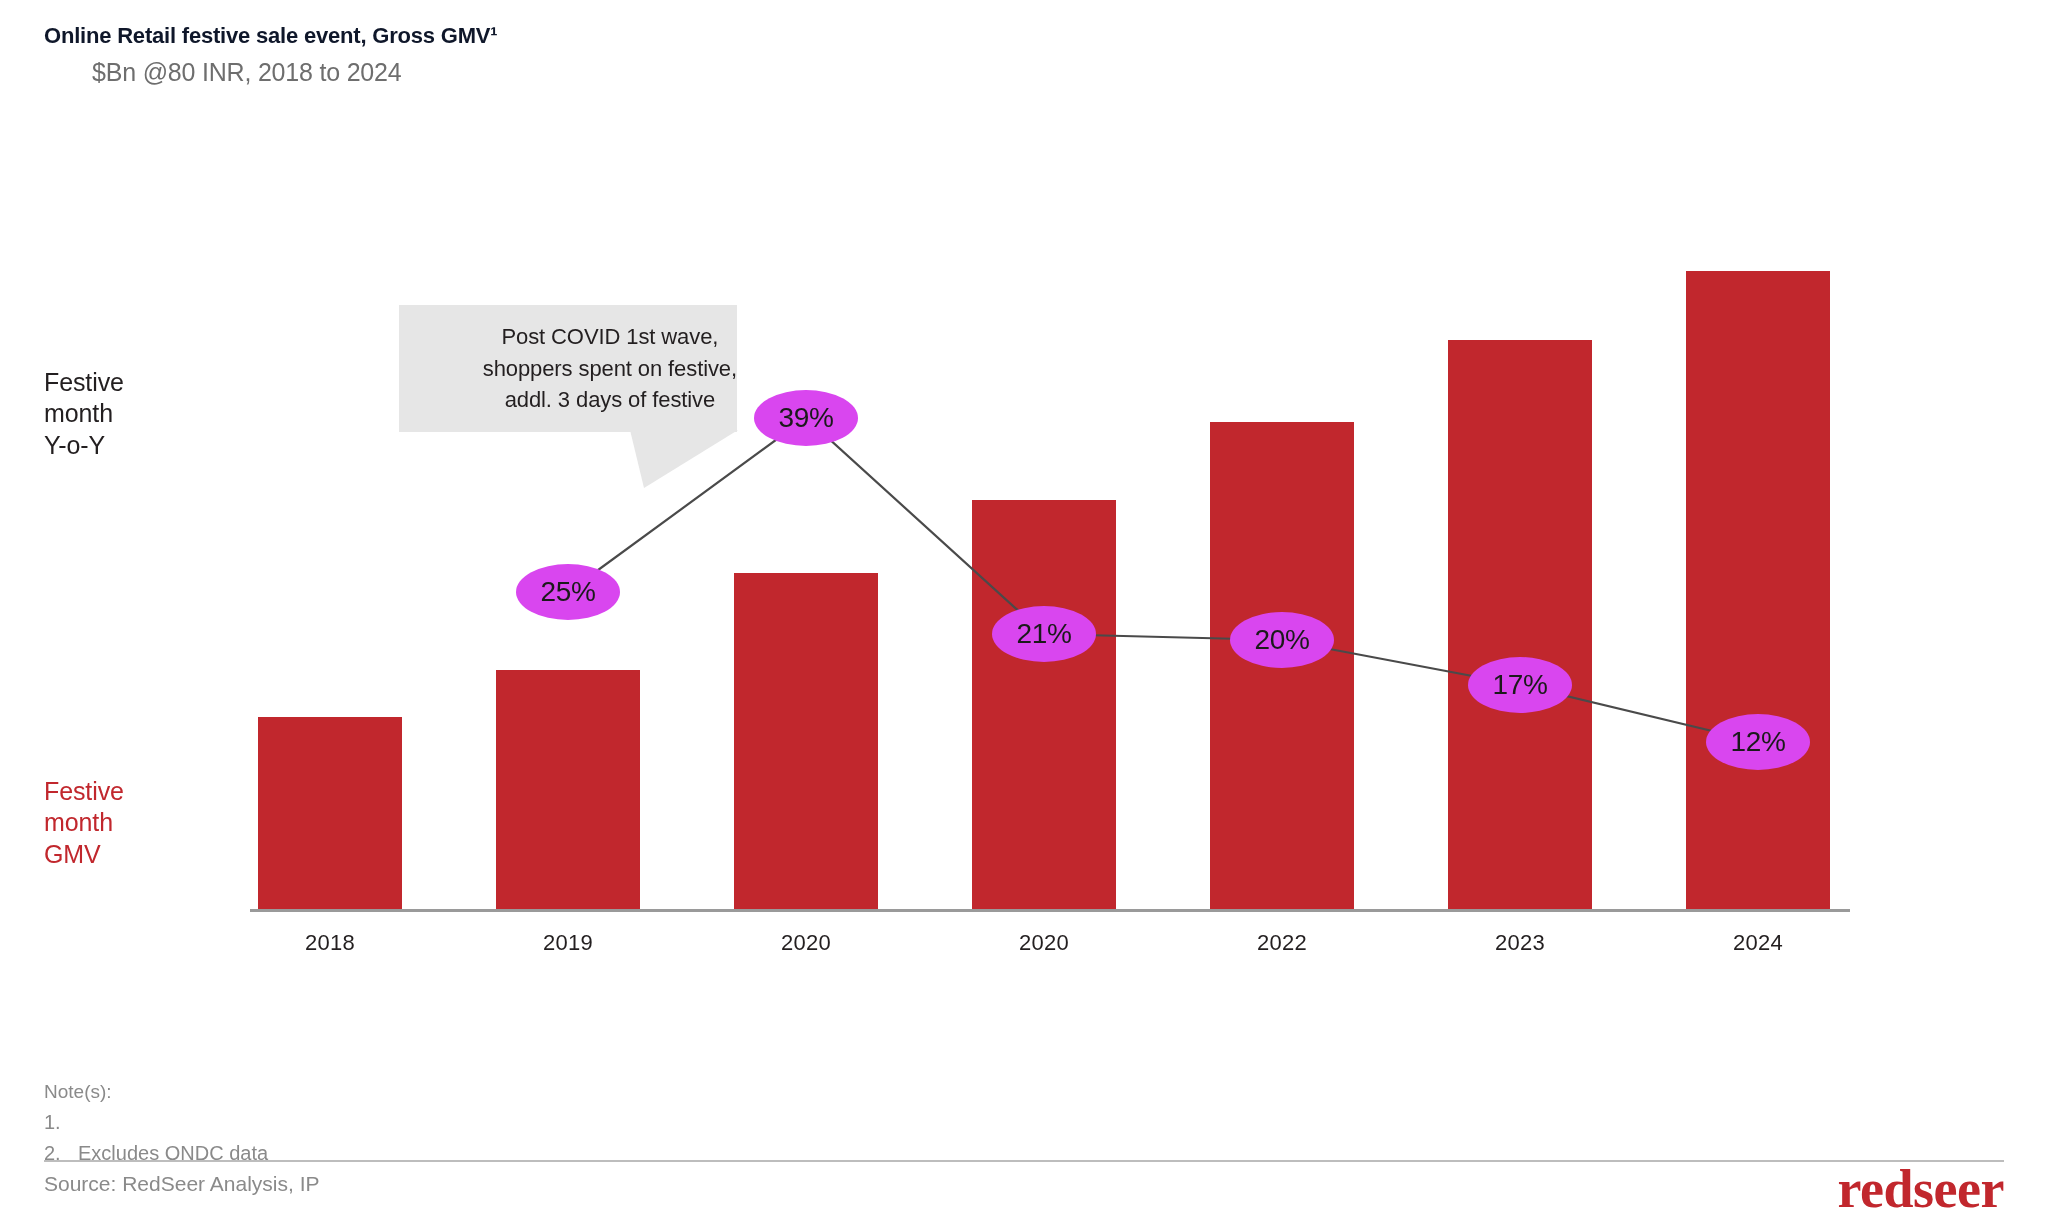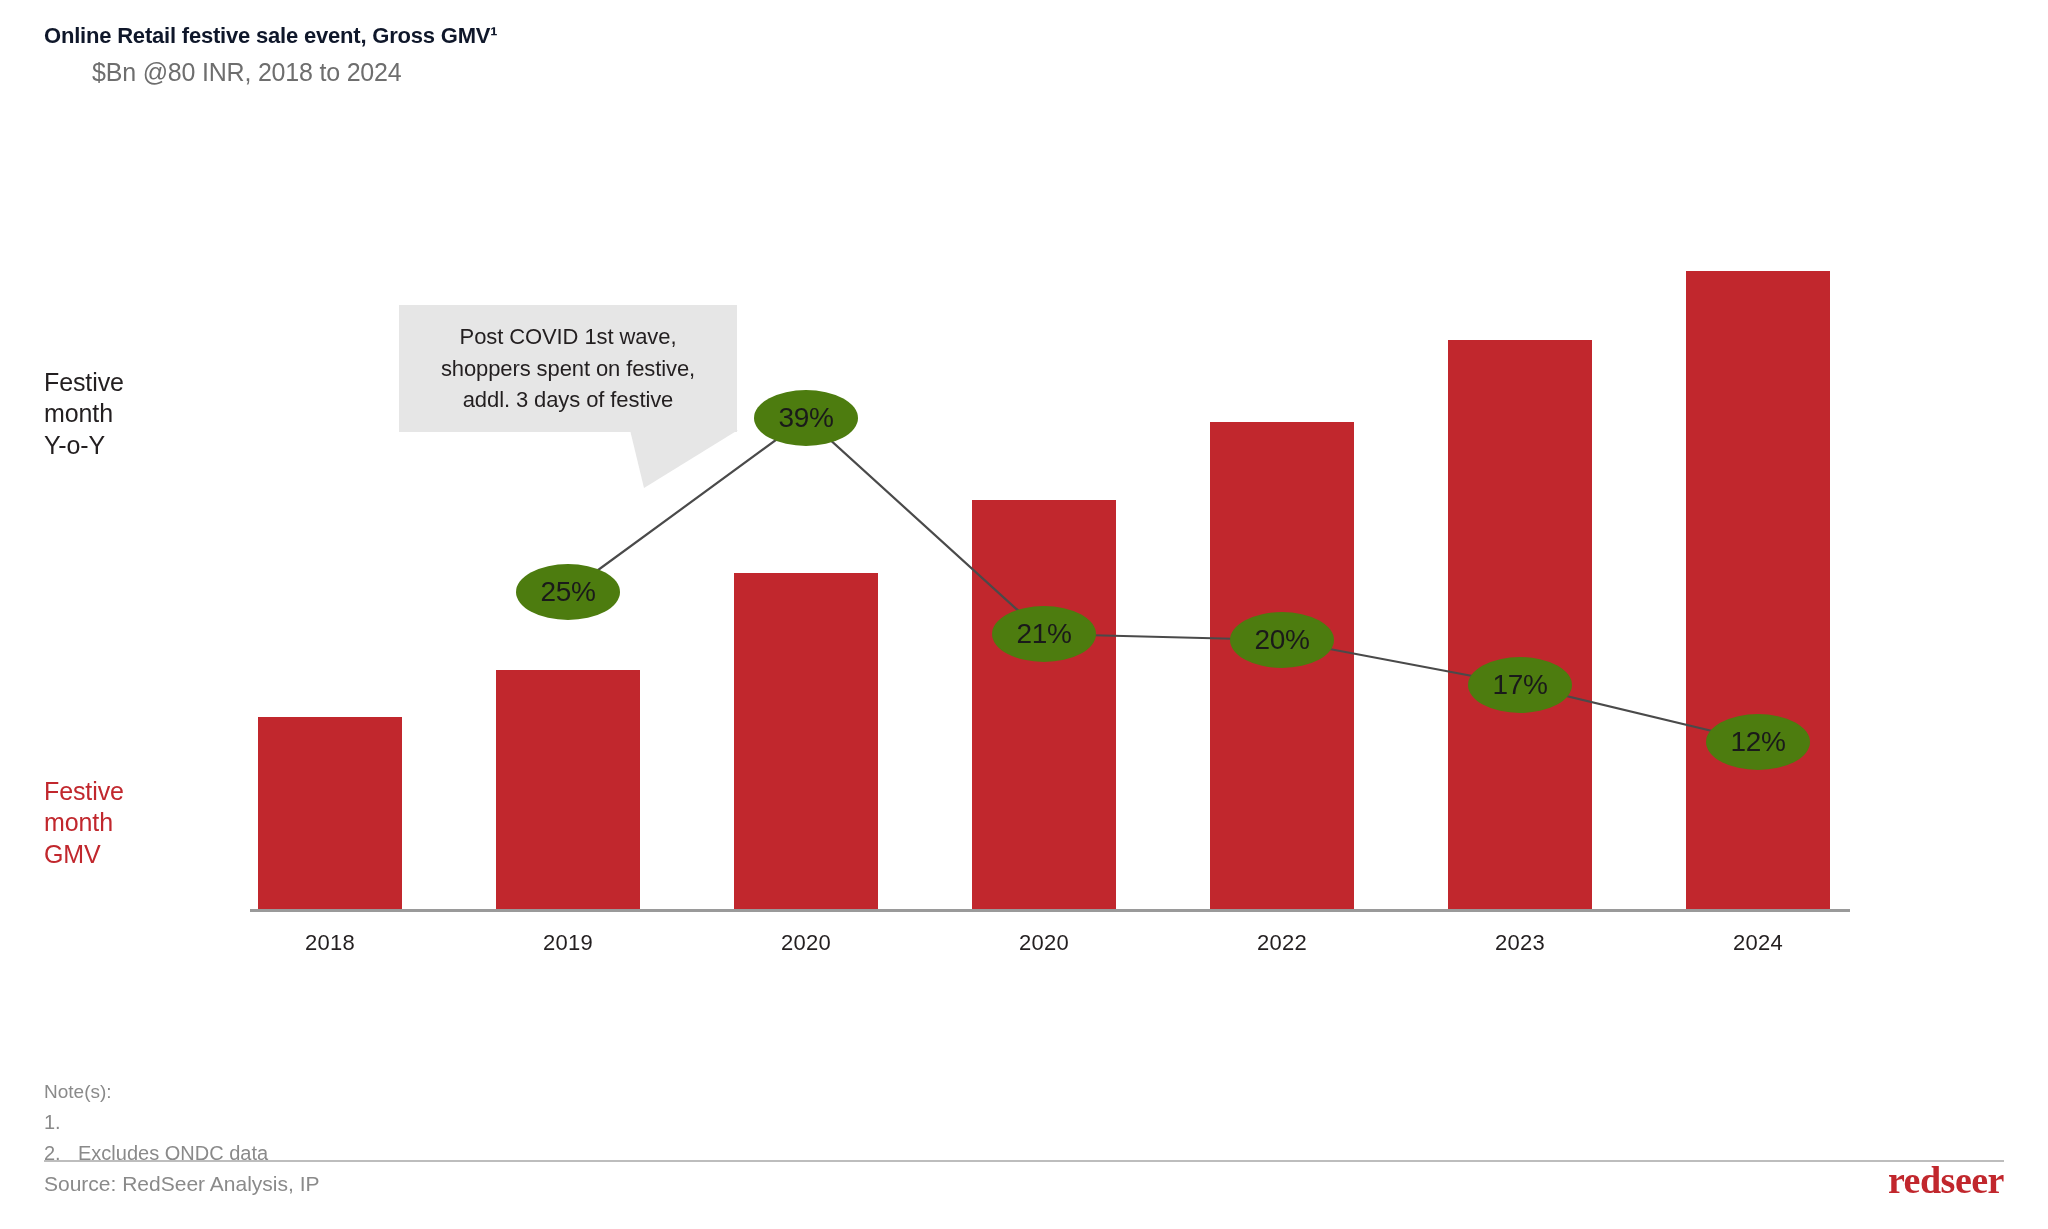--- a/index.html
+++ b/index.html
@@ -96,40 +96,40 @@
     top: 0;
     width: 2048px;
     height: 1000px;
     pointer-events: none;
   }
   .badge {
     position: absolute;
     width: 104px;
     height: 56px;
     border-radius: 52px / 28px;
-    background: #4d7c0f;
+    background: #d946ef;
     display: flex;
     align-items: center;
     justify-content: center;
     font-size: 28px;
     color: #1a1a1a;
     letter-spacing: -0.3px;
   }
 
   
   #callout {
     position: absolute;
     left: 399px;
     top: 305px;
     width: 338px;
     height: 127px;
     background: #e6e6e6;
     display: flex;
     align-items: center;
-    justify-content: center;
+    justify-content: flex-end;
   }
   #callout-text {
     font-size: 22px;
     line-height: 1.45;
     text-align: center;
     color: #231f20;
     white-space: pre-line;
     letter-spacing: -0.1px;
   }
   #callout-tail {
@@ -176,21 +176,21 @@
     top: 1172px;
     font-size: 21px;
     color: #8a8a8a;
   }
   #logo {
     position: absolute;
     right: 44px;
     top: 1158px;
     font-family: "Liberation Serif", serif;
     font-weight: bold;
-    font-size: 38px;
+    font-size: 54px;
     color: #c1272d;
     letter-spacing: -0.5px;
   }
 </style>
 </head>
 <body>
 
 <div id="header">
   <div id="chart-title">Online Retail festive sale event, Gross GMV¹</div>
   <div id="chart-subtitle">$Bn @80 INR, 2018 to 2024</div>

